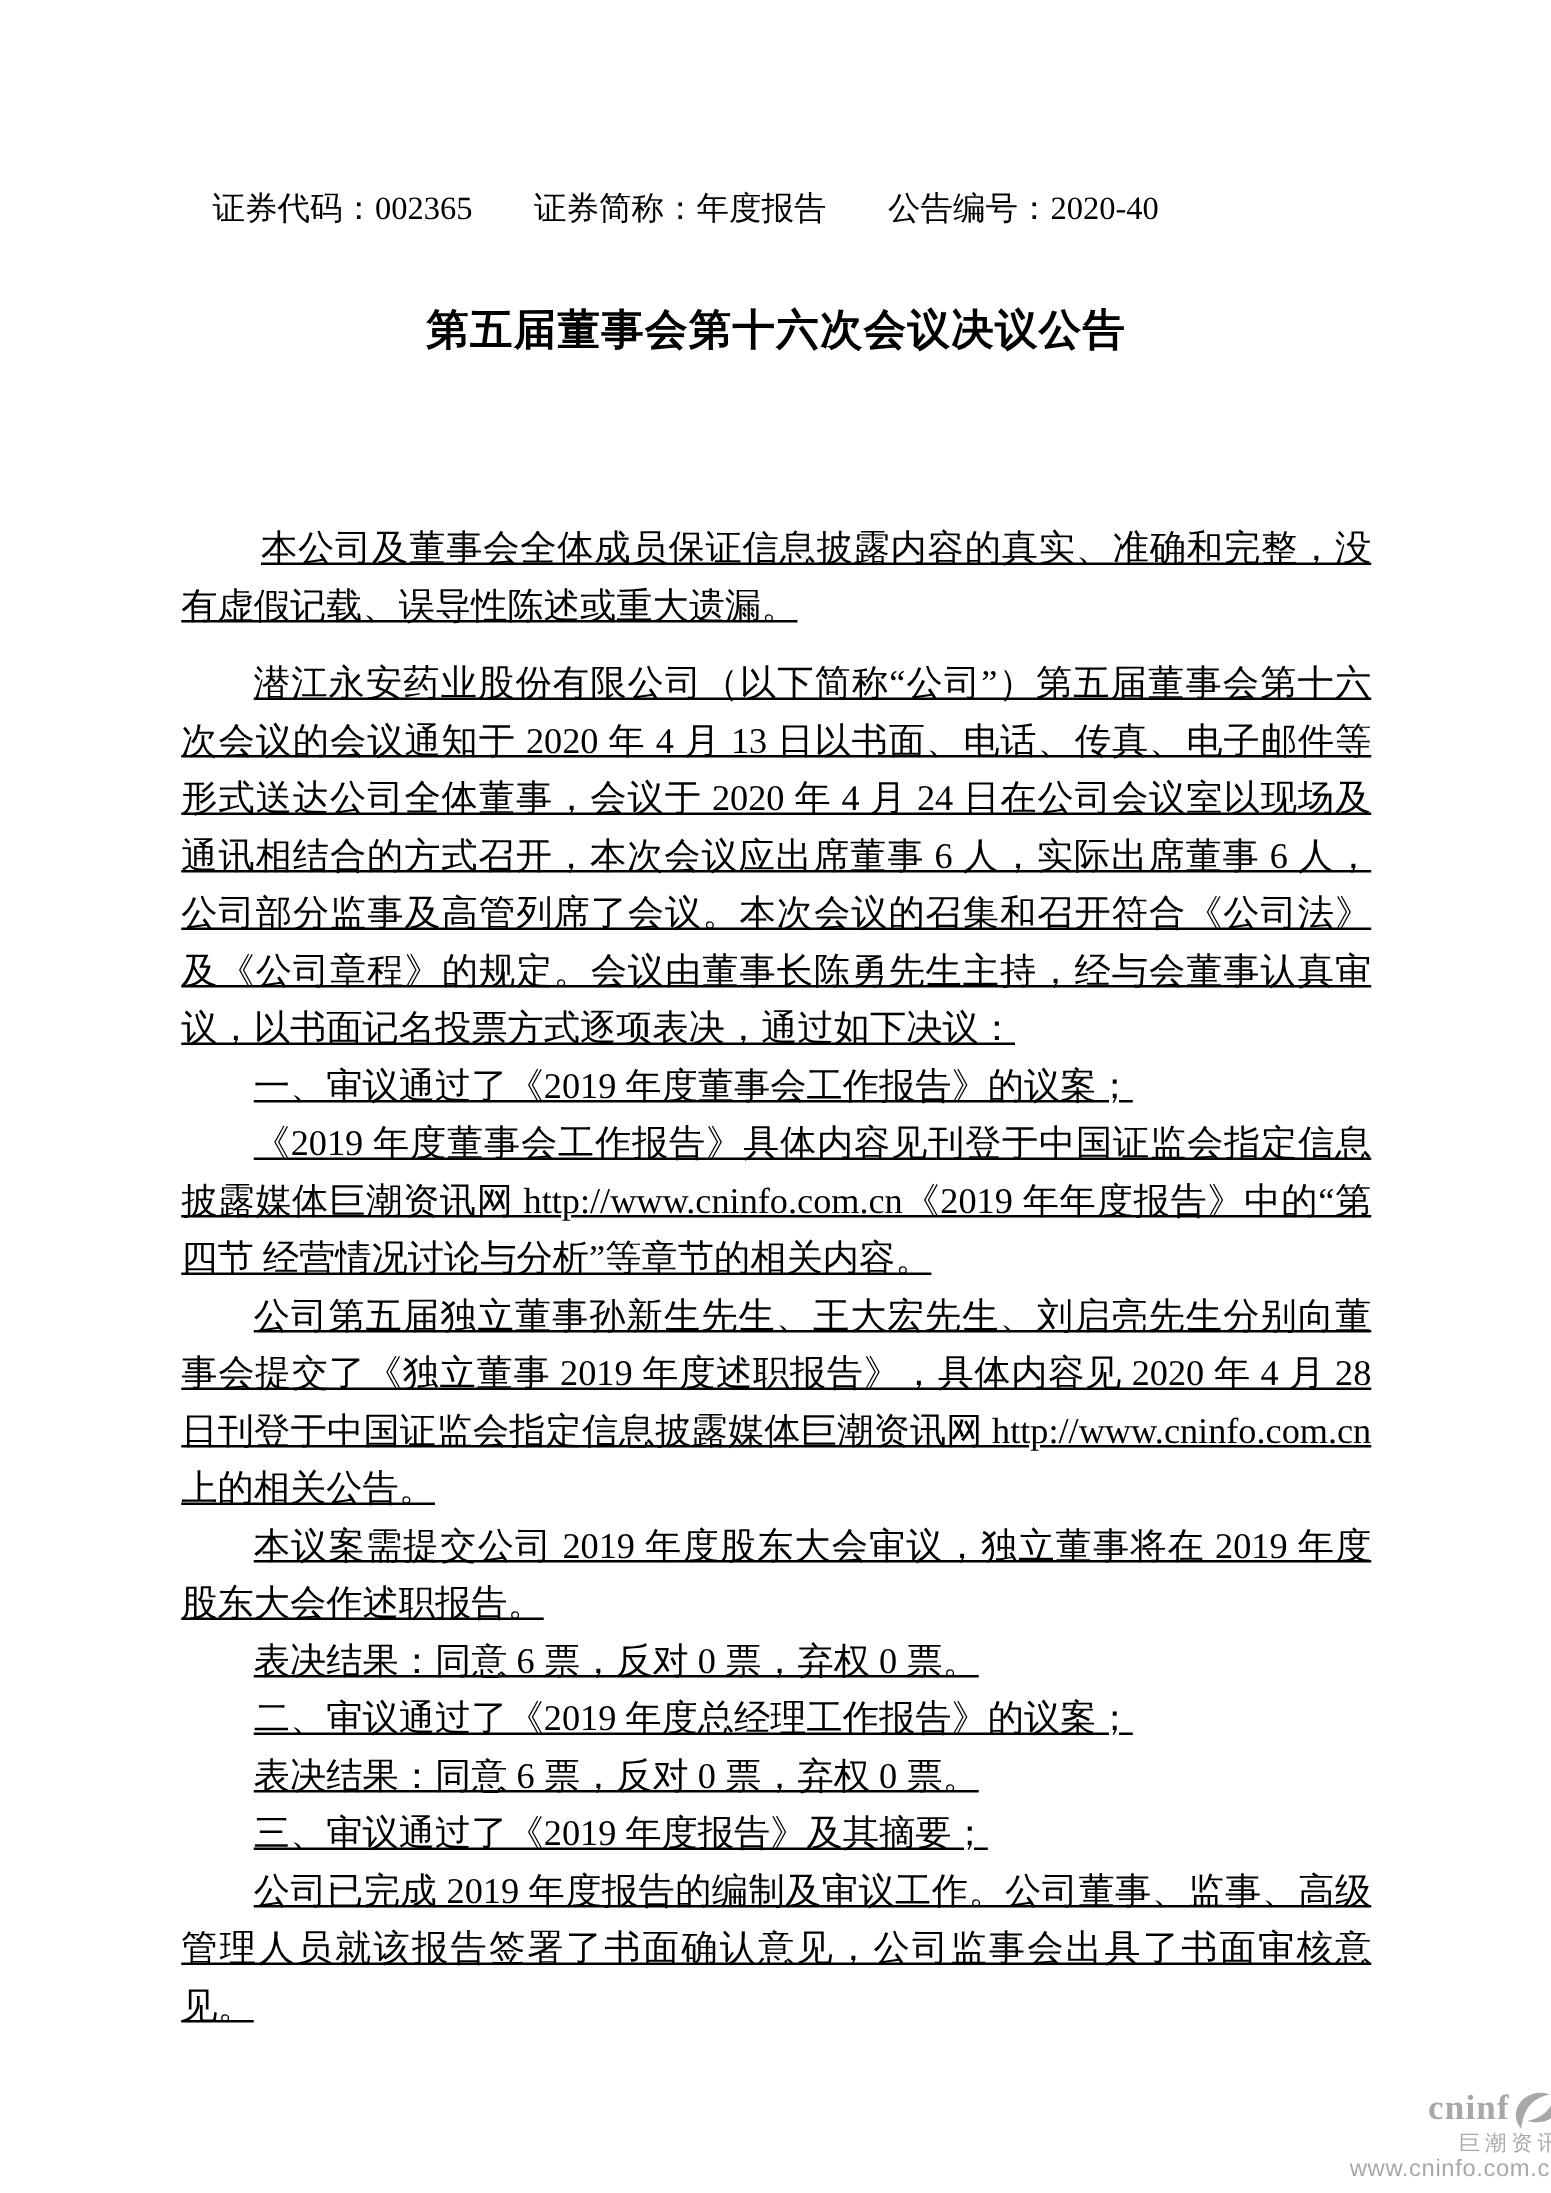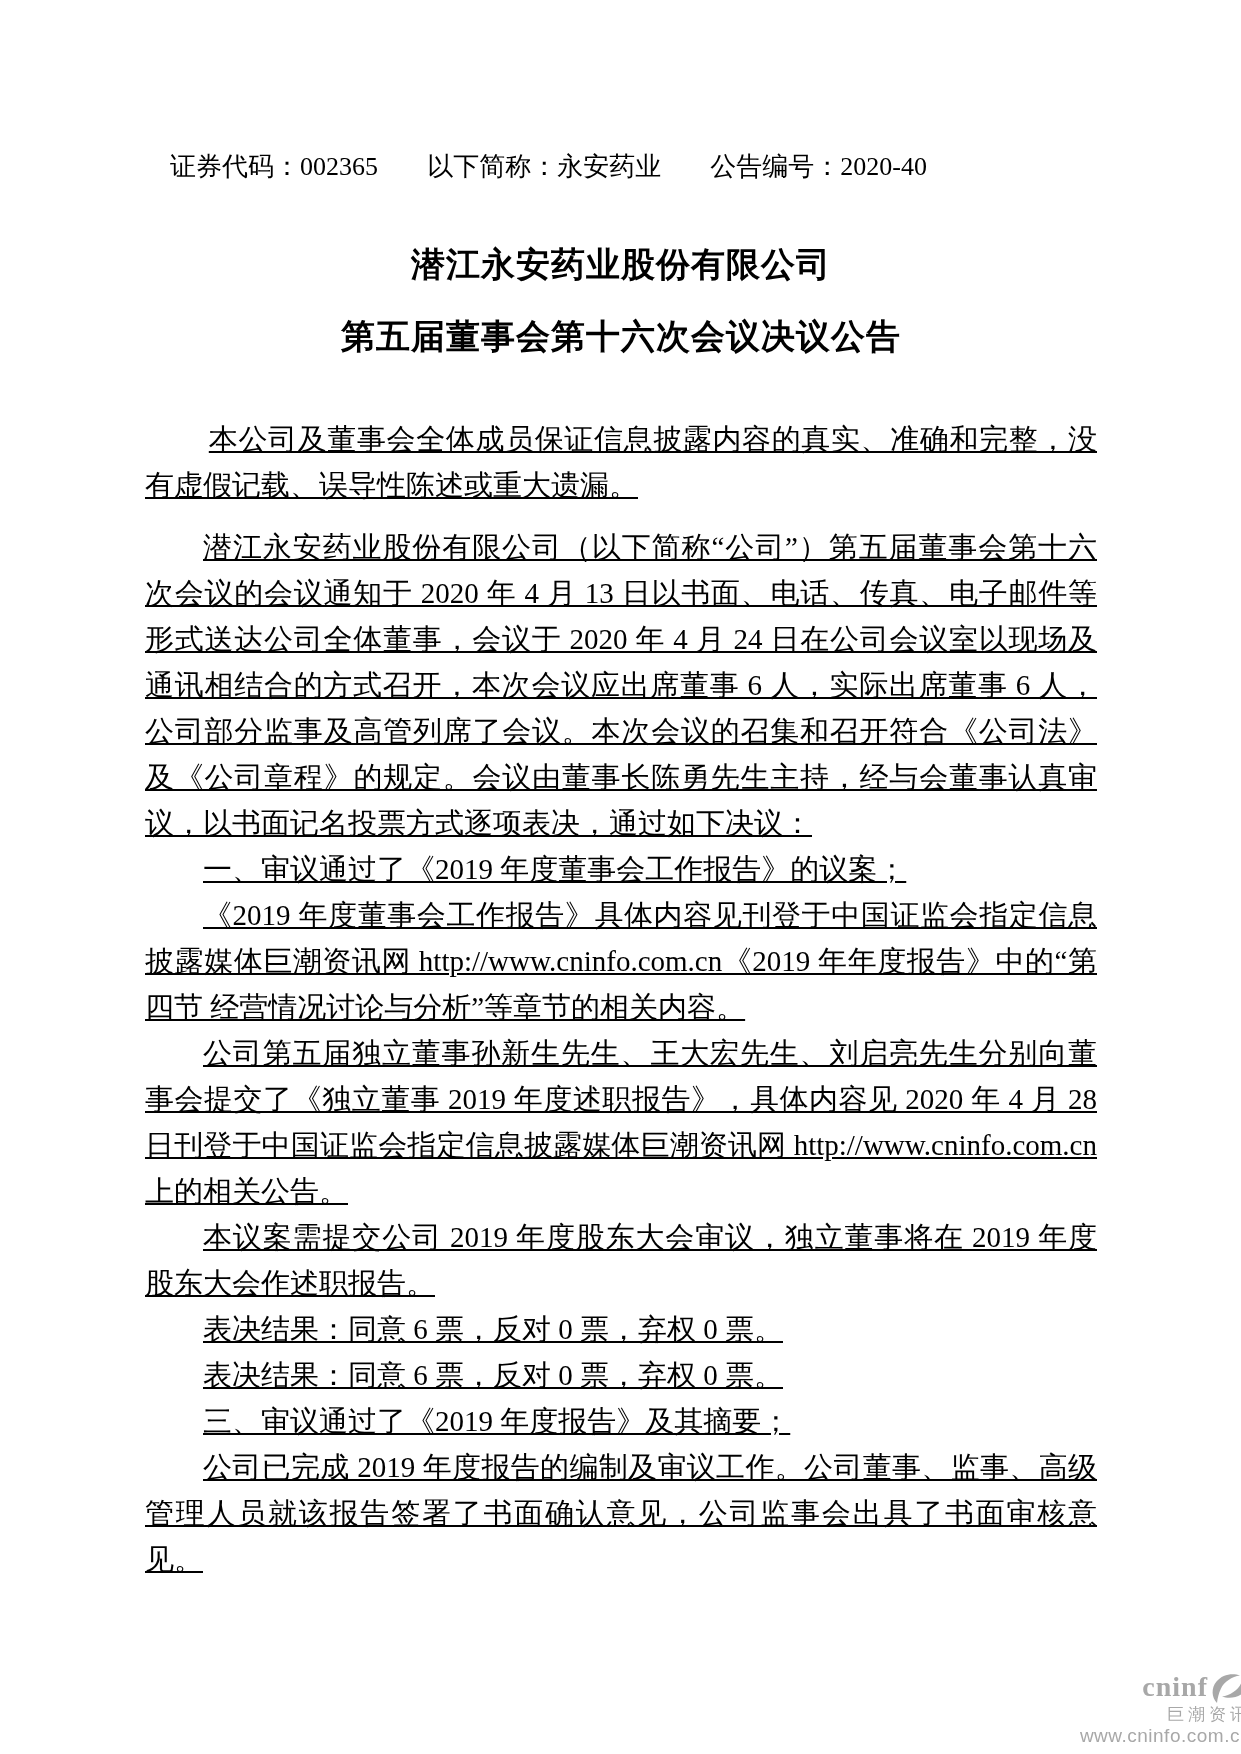--- a/index.html
+++ b/index.html
@@ -98,37 +98,37 @@
     letter-spacing: 0.5px;
   }
 </style>
 </head>
 <body>
 
 <div class="page">
 
   <div class="doc-header">
     <span>证券代码：002365</span>
-    <span>以下简称：永安药业</span>
+    <span>证券简称：年度报告</span>
     <span>公告编号：2020-40</span>
   </div>
 
   <div class="doc-titles">
-    <div>潜江永安药业股份有限公司</div>
     <div>第五届董事会第十六次会议决议公告</div>
   </div>
 
   <div class="doc-body">
     <p class="disclaimer">本公司及董事会全体成员保证信息披露内容的真实、准确和完整，没有虚假记载、误导性陈述或重大遗漏。</p>
     <p>潜江永安药业股份有限公司（以下简称“公司”）第五届董事会第十六次会议的会议通知于 2020 年 4 月 13 日以书面、电话、传真、电子邮件等形式送达公司全体董事，会议于 2020 年 4 月 24 日在公司会议室以现场及通讯相结合的方式召开，本次会议应出席董事 6 人，实际出席董事 6 人，公司部分监事及高管列席了会议。本次会议的召集和召开符合《公司法》及《公司章程》的规定。会议由董事长陈勇先生主持，经与会董事认真审议，以书面记名投票方式逐项表决，通过如下决议：</p>
     <p>一、审议通过了《2019 年度董事会工作报告》的议案；</p>
     <p>《2019 年度董事会工作报告》具体内容见刊登于中国证监会指定信息披露媒体巨潮资讯网 http://www.cninfo.com.cn《2019 年年度报告》中的“第四节 经营情况讨论与分析”等章节的相关内容。</p>
     <p>公司第五届独立董事孙新生先生、王大宏先生、刘启亮先生分别向董事会提交了《独立董事 2019 年度述职报告》，具体内容见 2020 年 4 月 28 日刊登于中国证监会指定信息披露媒体巨潮资讯网 http://www.cninfo.com.cn 上的相关公告。</p>
     <p>本议案需提交公司 2019 年度股东大会审议，独立董事将在 2019 年度股东大会作述职报告。</p>
     <p>表决结果：同意 6 票，反对 0 票，弃权 0 票。</p>
+    <p>二、审议通过了《2019 年度总经理工作报告》的议案；</p>
     <p>表决结果：同意 6 票，反对 0 票，弃权 0 票。</p>
     <p>三、审议通过了《2019 年度报告》及其摘要；</p>
     <p>公司已完成 2019 年度报告的编制及审议工作。公司董事、监事、高级管理人员就该报告签署了书面确认意见，公司监事会出具了书面审核意见。</p>
   </div>
 
   <div class="cninfo">
     <div class="cninfo-top">
       <span class="cninfo-word">cninf</span>
       <span class="cninfo-icon">
         <svg width="40" height="36" viewBox="0 0 40 36" xmlns="http://www.w3.org/2000/svg">

